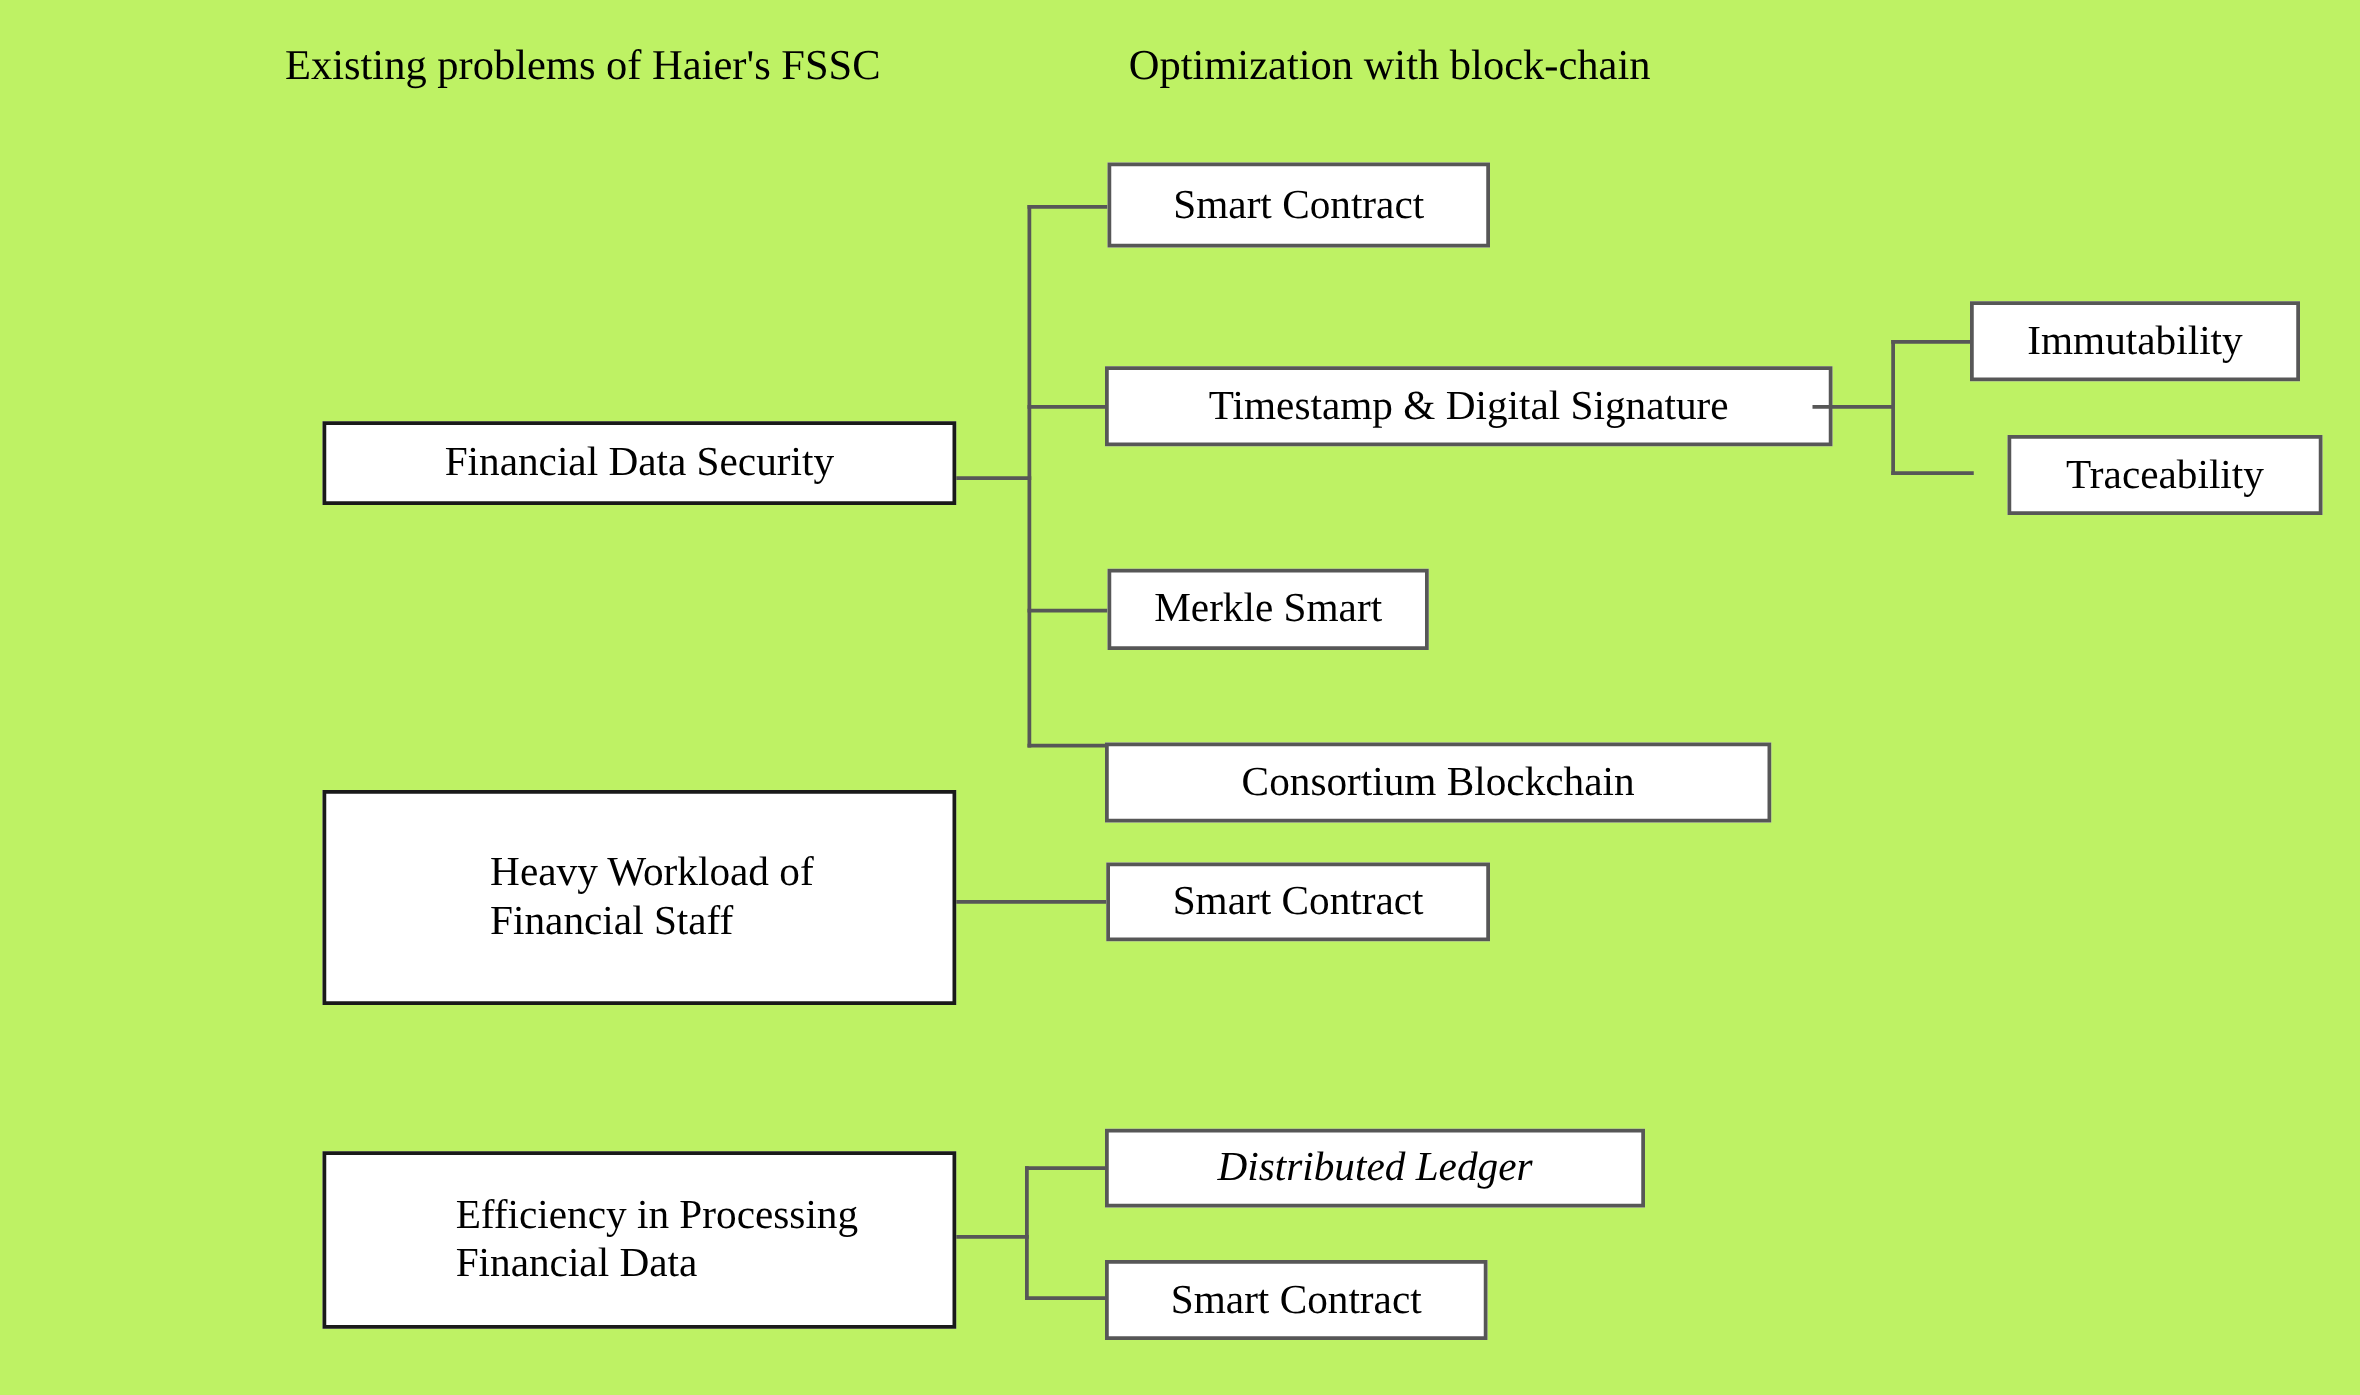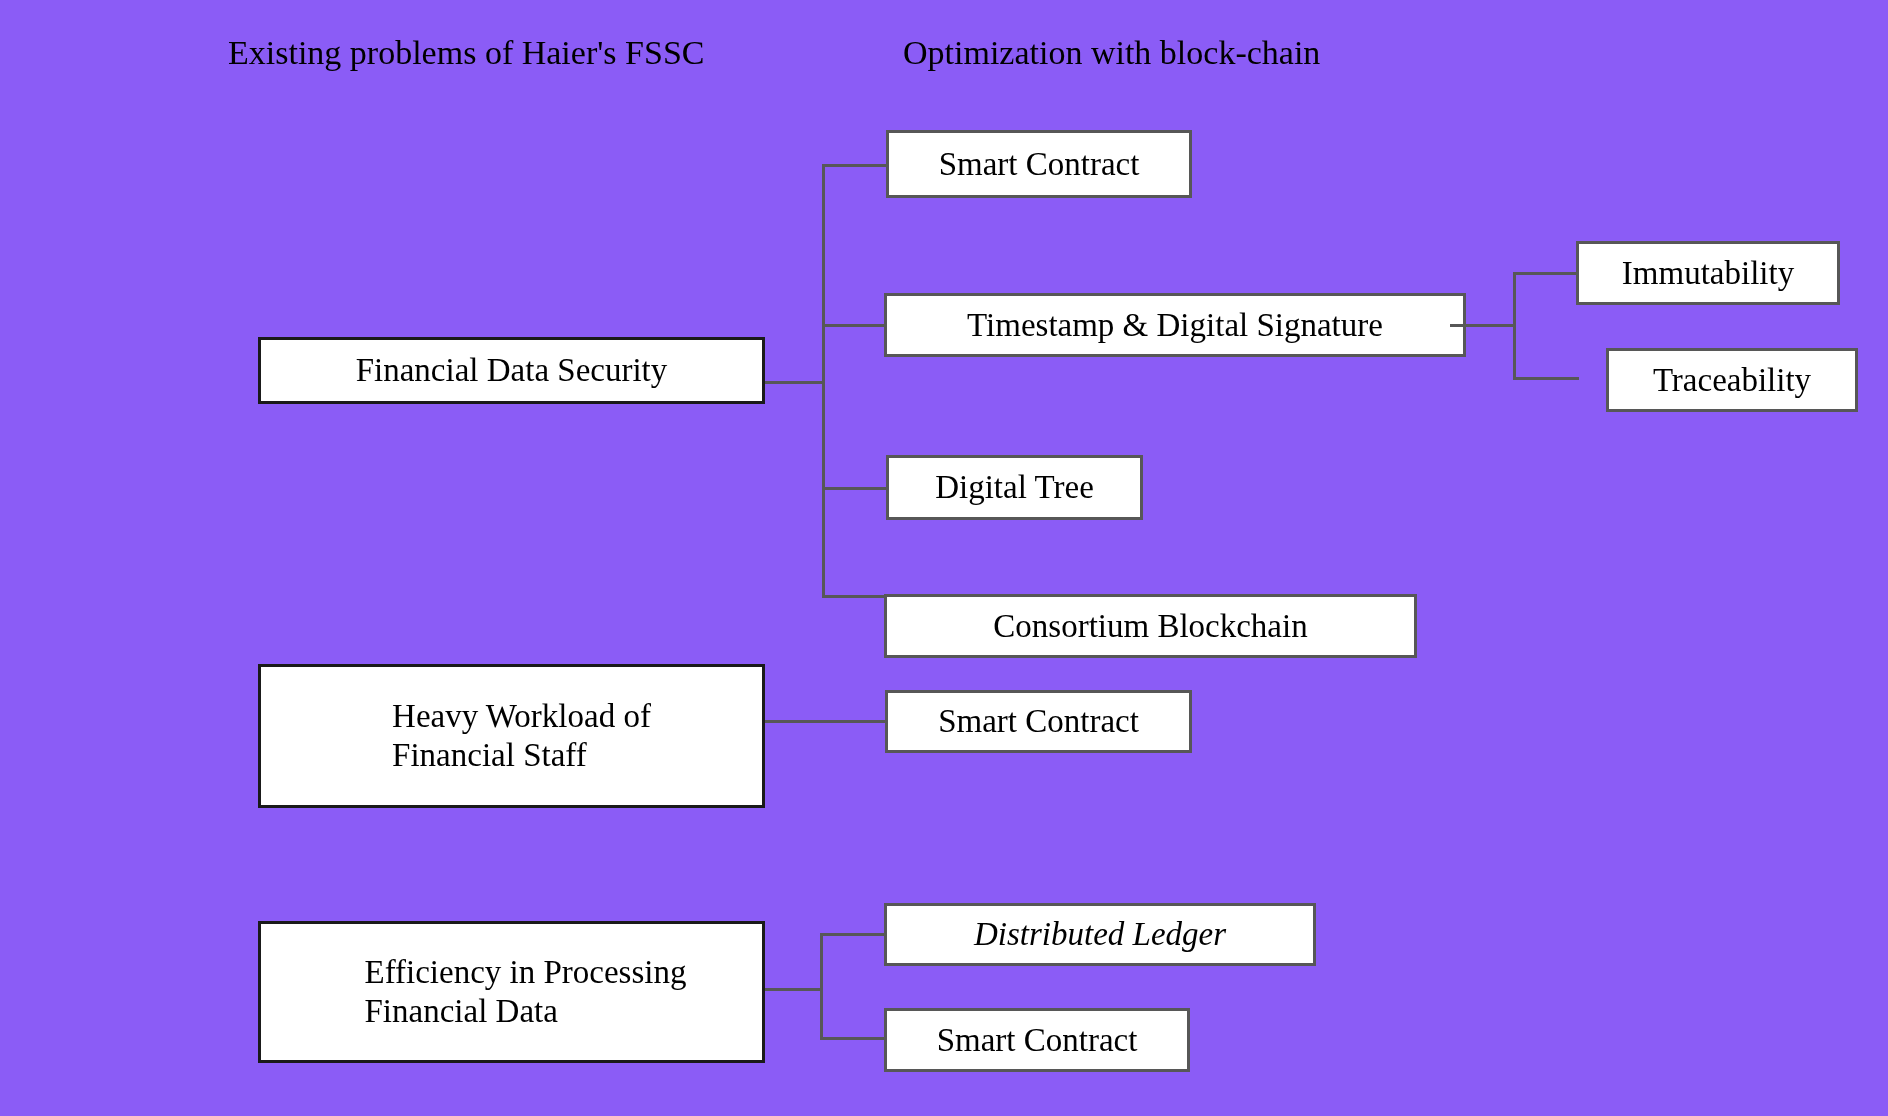--- a/index.html
+++ b/index.html
@@ -4,21 +4,21 @@
 <style>
   html, body {
     margin: 0;
     padding: 0;
     background: #ffffff;
   }
   #canvas {
     position: relative;
     width: 1888px;
     height: 1116px;
-    background: #8b5cf6;
+    background: #bef264;
     overflow: hidden;
     font-family: "Liberation Serif", "DejaVu Serif", serif;
   }
 
   
   .col-header {
     position: absolute;
     font-size: 34px;
     color: #000000;
     white-space: nowrap;
@@ -95,29 +95,29 @@
     <span>Immutability</span>
   </div>
 
   <div class="line h" style="left:1513px; top:377px; width:66px;"></div>
   <div class="node tertiary" style="left:1576px; top:348px; width:252px; height:64px;margin-left:30px;">
     <span>Traceability</span>
   </div>
 
   <div class="line h" style="left:822px; top:487px; width:64px;"></div>
   <div class="node secondary" style="left:886px; top:455px; width:257px; height:65px;">
-    <span>Digital Tree</span>
+    <span>Merkle Smart</span>
   </div>
 
   <div class="line h" style="left:822px; top:595px; width:62px;"></div>
   <div class="node secondary" style="left:884px; top:594px; width:533px; height:64px;">
     <span>Consortium Blockchain</span>
   </div>
 
-  <div class="node primary" style="left:258px; top:664px; width:507px; height:144px;padding-left:20px;">
+  <div class="node primary" style="left:258px; top:632px; width:507px; height:172px;padding-left:20px;">
     <span>Heavy Workload of
 Financial Staff</span>
   </div>
 
   <div class="line h" style="left:765px; top:720px; width:120px;"></div>
 
   <div class="node secondary" style="left:885px; top:690px; width:307px; height:63px;">
     <span>Smart Contract</span>
   </div>
 

